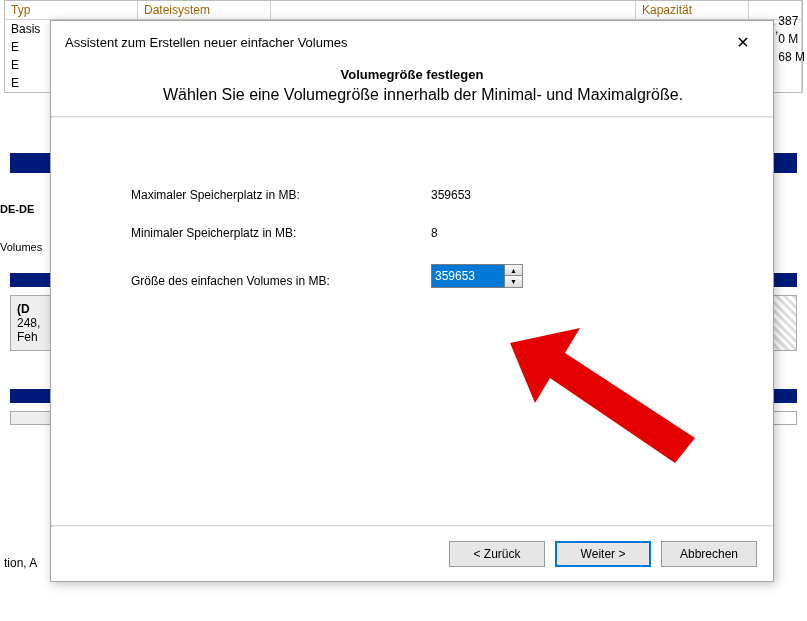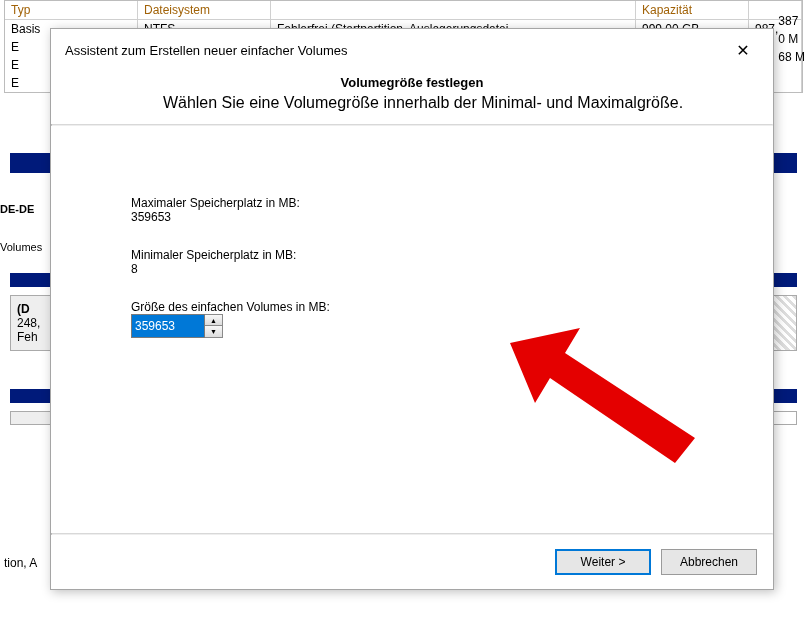--- a/index.html
+++ b/index.html
@@ -72,21 +72,21 @@
     right: 2px;
     top: 12px;
     font-size: 12px;
     line-height: 18px;
     text-align: left;
   }
 
   
   .dialog {
     position: absolute;
-    left: 50px; top: 28px;
+    left: 50px; top: 20px;
     width: 722px; height: 560px;
     background: #fff;
     border: 1px solid #a5a5a5;
     box-shadow: 2px 2px 10px rgba(0,0,0,0.25);
   }
   .dialog .titlebar {
     display: flex;
     justify-content: space-between;
     align-items: center;
     padding: 8px 10px 8px 14px;
@@ -114,23 +114,22 @@
   .dialog .sep {
     border-top: 1px solid #d8d8d8;
     margin: 0;
   }
   .dialog .content {
     padding: 70px 40px 20px 80px;
     font-size: 12px;
   }
   .dialog .row {
     display: flex;
-    align-items: flex-start;
+    align-items: flex-end;
     margin-bottom: 24px;
-    flex-direction: column;
   }
   .dialog .row .lbl {
     width: 300px;
   }
   .dialog .row .val {
     width: 160px;
   }
   .spinwrap {
     display: inline-flex;
     align-items: stretch;
@@ -306,20 +305,21 @@
             <button><span>▼</span></button>
           </span>
         </span>
       </div>
     </div>
   </div>
 
   <hr class="sep" style="position:absolute; bottom:54px; left:0; right:0;">
 
   <div class="footer">
+    <button>&lt; Zurück</button>
     <button class="primary">Weiter &gt;</button>
     <button>Abbrechen</button>
   </div>
 </div>
 
 <svg class="arrow" viewBox="0 0 190 140">
   <polygon points="0,15 70,0 55,25 185,110 165,135 40,50 25,75" fill="#e40000"></polygon>
 </svg>
 
 </body></html>

